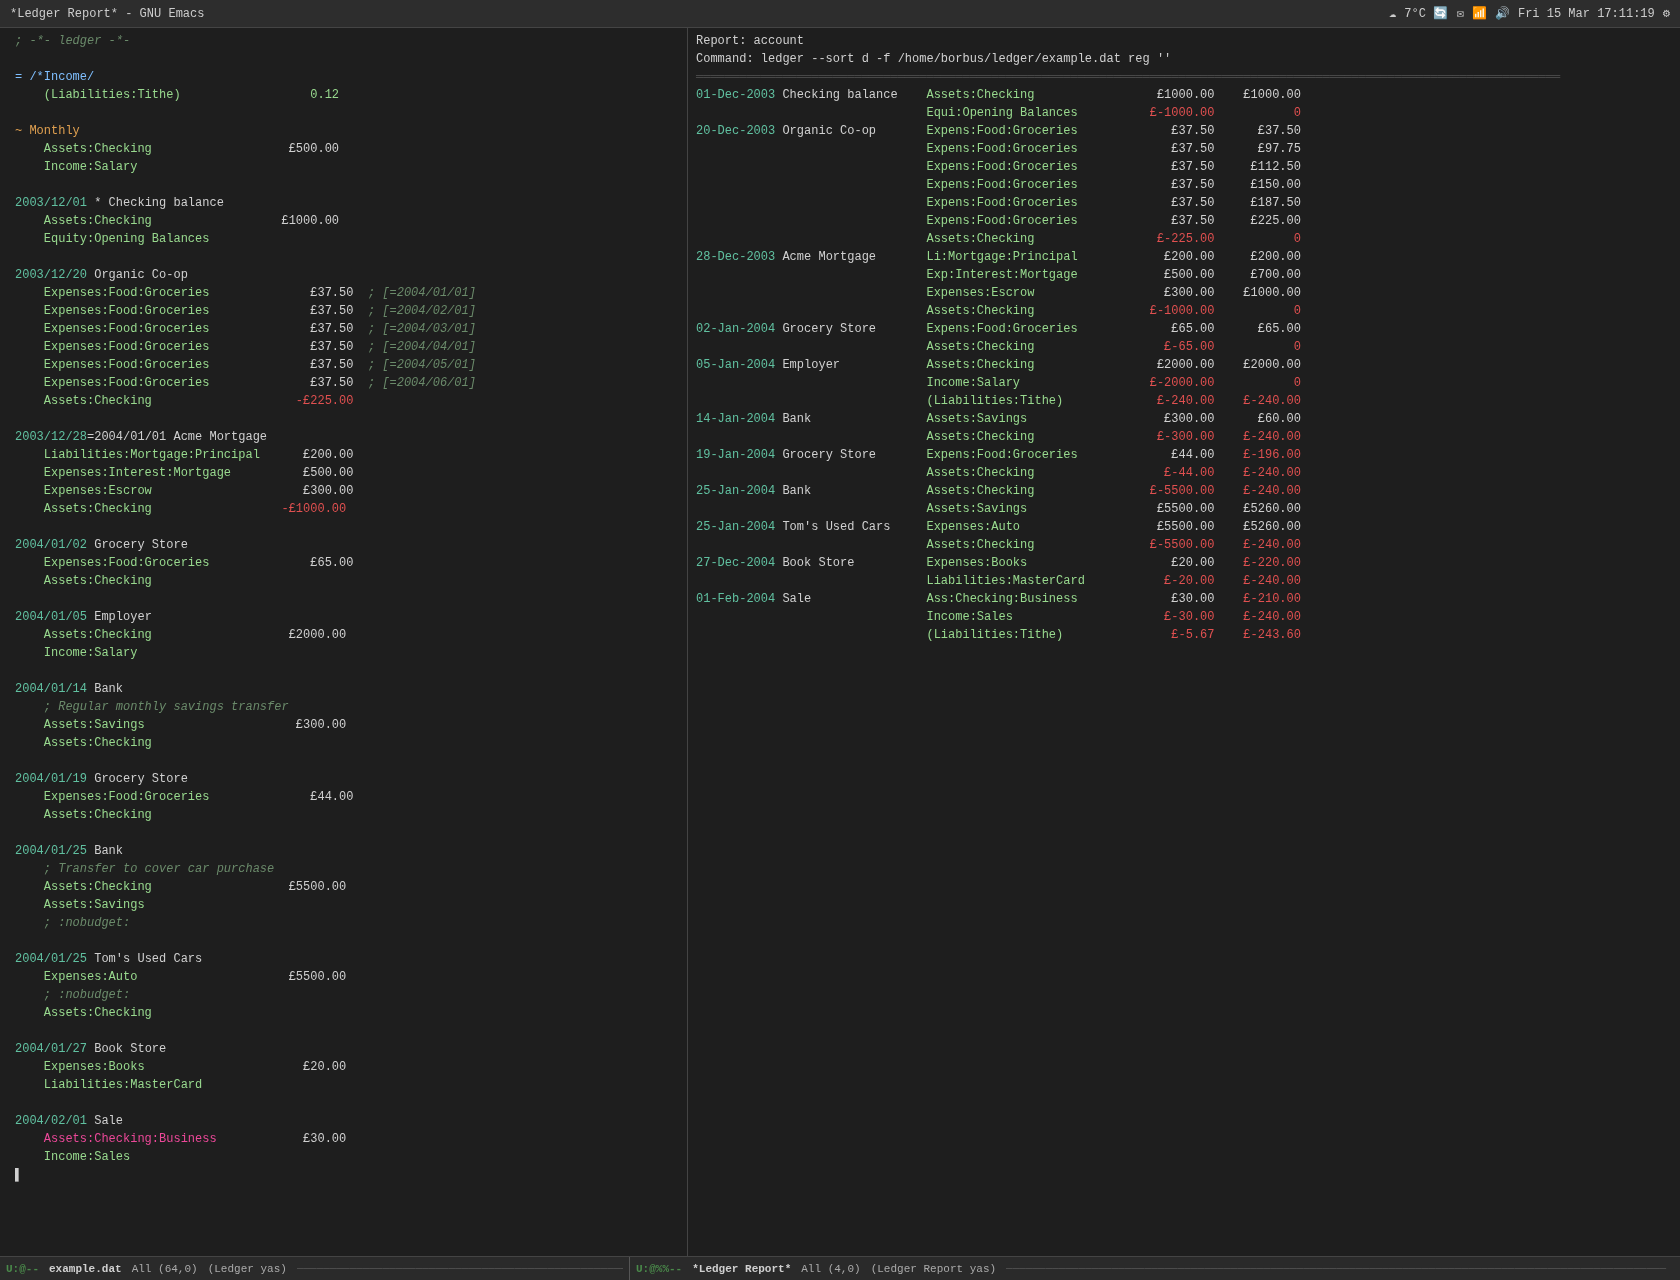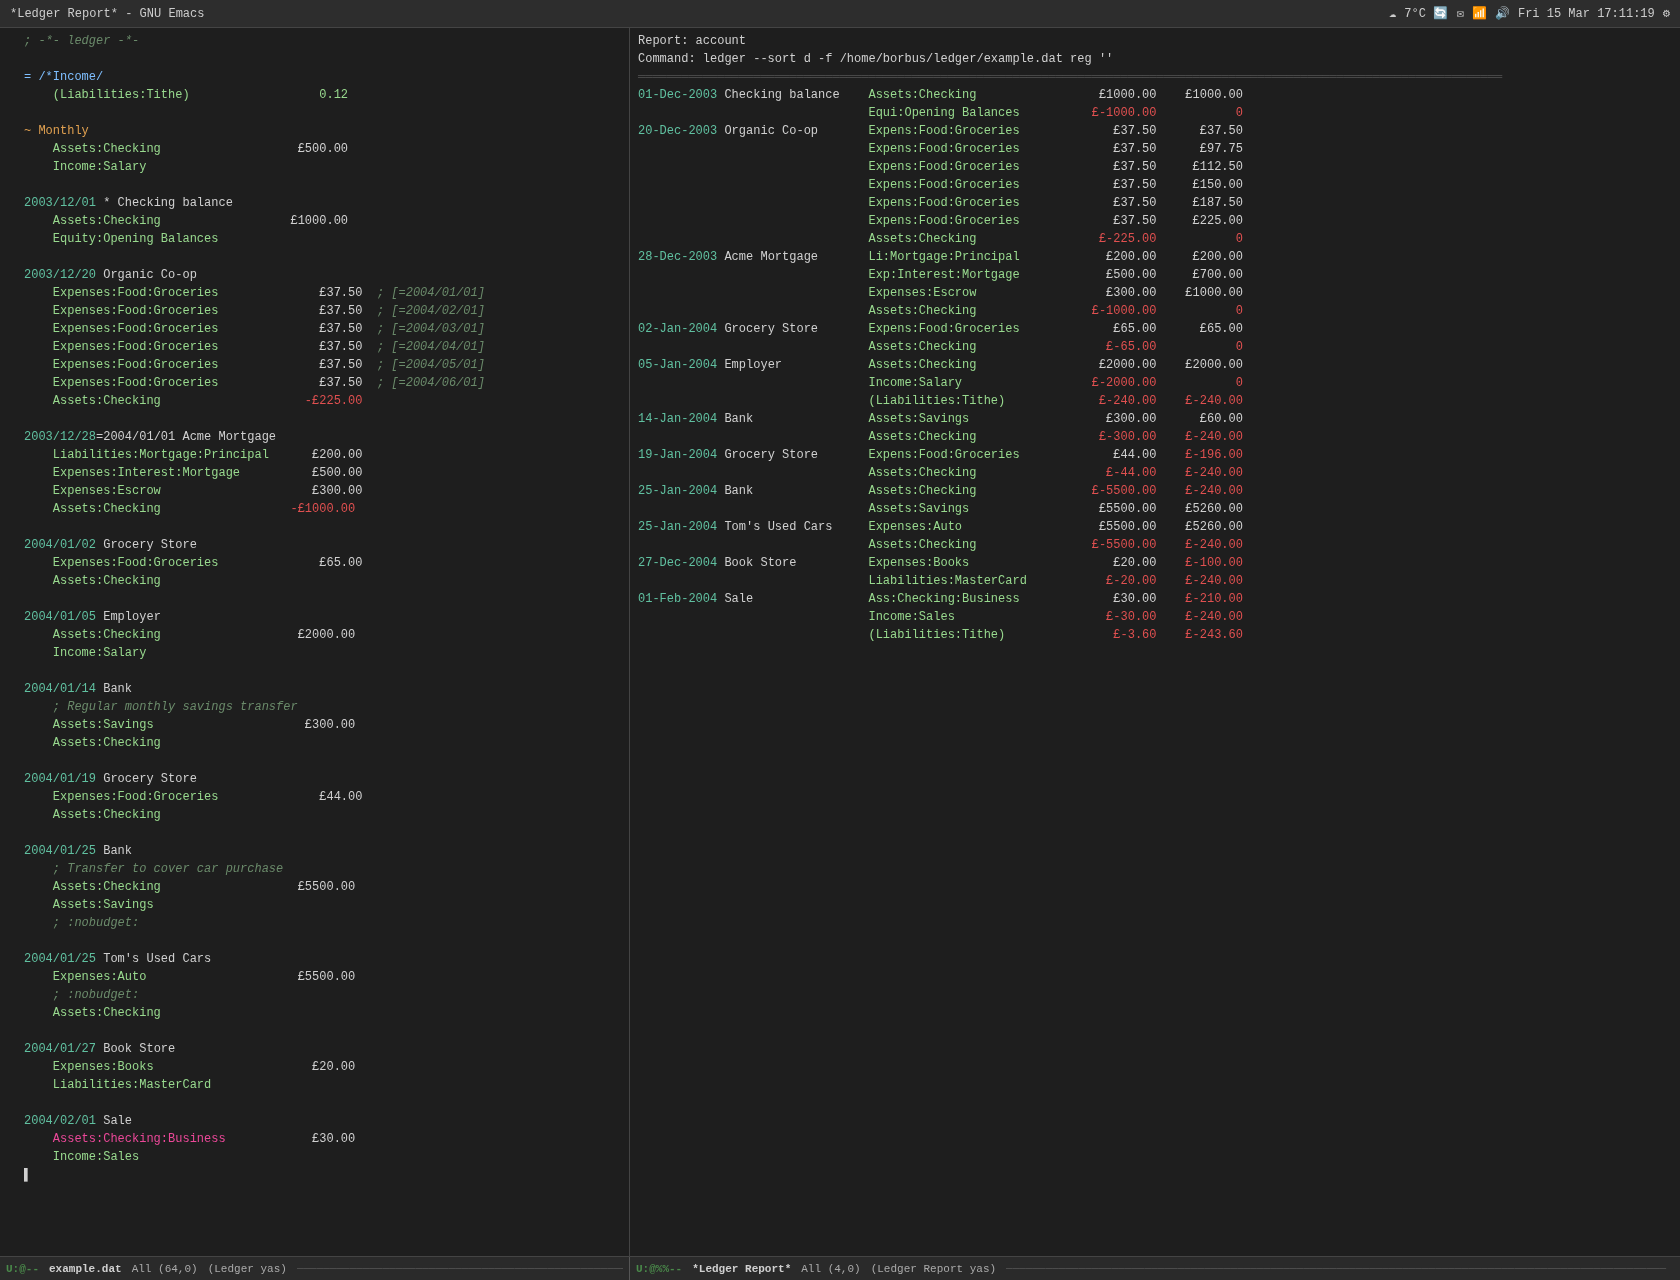--- a/index.html
+++ b/index.html
@@ -31,25 +31,25 @@
       align-items: center;
       gap: 8px;
       font-size: 12px;
       color: #ccc;
     }
     .main-area {
       display: flex;
       height: calc(1280px - 28px - 24px);
     }
     .left-pane {
-      width: 630px;
+      width: 688px;
       background: #1e1e1e;
       border-right: 1px solid #444;
       overflow: hidden;
-      padding: 4px 16px;
+      padding: 4px 7px;
     }
     .right-pane {
       flex: 1;
       background: #1e1e1e;
       overflow: hidden;
       padding: 4px 0;
     }
     .code-line {
       padding: 0 8px;
       line-height: 1.5;
@@ -196,25 +196,25 @@
       <div class="code-line"><span style="color:transparent">            </span><span style="color:#d0d0d0">                    </span><span style="color:#98d98e">Income:Salary                 </span><span style="color:#e05050"> £-2000.00</span>  <span style="color:#e05050">         0</span></div>
       <div class="code-line"><span style="color:transparent">            </span><span style="color:#d0d0d0">                    </span><span style="color:#98d98e">(Liabilities:Tithe)           </span><span style="color:#e05050">  £-240.00</span>  <span style="color:#e05050">  £-240.00</span></div>
       <div class="code-line"><span style="color:#60c0a0">14-Jan-2004 </span><span style="color:#d0d0d0">Bank                </span><span style="color:#98d98e">Assets:Savings                </span><span style="color:#d0d0d0">   £300.00</span>  <span style="color:#d0d0d0">    £60.00</span></div>
       <div class="code-line"><span style="color:transparent">            </span><span style="color:#d0d0d0">                    </span><span style="color:#98d98e">Assets:Checking               </span><span style="color:#e05050">  £-300.00</span>  <span style="color:#e05050">  £-240.00</span></div>
       <div class="code-line"><span style="color:#60c0a0">19-Jan-2004 </span><span style="color:#d0d0d0">Grocery Store       </span><span style="color:#98d98e">Expens:Food:Groceries         </span><span style="color:#d0d0d0">    £44.00</span>  <span style="color:#e05050">  £-196.00</span></div>
       <div class="code-line"><span style="color:transparent">            </span><span style="color:#d0d0d0">                    </span><span style="color:#98d98e">Assets:Checking               </span><span style="color:#e05050">   £-44.00</span>  <span style="color:#e05050">  £-240.00</span></div>
       <div class="code-line"><span style="color:#60c0a0">25-Jan-2004 </span><span style="color:#d0d0d0">Bank                </span><span style="color:#98d98e">Assets:Checking               </span><span style="color:#e05050"> £-5500.00</span>  <span style="color:#e05050">  £-240.00</span></div>
       <div class="code-line"><span style="color:transparent">            </span><span style="color:#d0d0d0">                    </span><span style="color:#98d98e">Assets:Savings                </span><span style="color:#d0d0d0">  £5500.00</span>  <span style="color:#d0d0d0">  £5260.00</span></div>
       <div class="code-line"><span style="color:#60c0a0">25-Jan-2004 </span><span style="color:#d0d0d0">Tom's Used Cars     </span><span style="color:#98d98e">Expenses:Auto                 </span><span style="color:#d0d0d0">  £5500.00</span>  <span style="color:#d0d0d0">  £5260.00</span></div>
       <div class="code-line"><span style="color:transparent">            </span><span style="color:#d0d0d0">                    </span><span style="color:#98d98e">Assets:Checking               </span><span style="color:#e05050"> £-5500.00</span>  <span style="color:#e05050">  £-240.00</span></div>
-      <div class="code-line"><span style="color:#60c0a0">27-Dec-2004 </span><span style="color:#d0d0d0">Book Store          </span><span style="color:#98d98e">Expenses:Books                </span><span style="color:#d0d0d0">    £20.00</span>  <span style="color:#e05050">  £-100.00</span></div>
+      <div class="code-line"><span style="color:#60c0a0">27-Dec-2004 </span><span style="color:#d0d0d0">Book Store          </span><span style="color:#98d98e">Expenses:Books                </span><span style="color:#d0d0d0">    £20.00</span>  <span style="color:#e05050">  £-220.00</span></div>
       <div class="code-line"><span style="color:transparent">            </span><span style="color:#d0d0d0">                    </span><span style="color:#98d98e">Liabilities:MasterCard        </span><span style="color:#e05050">   £-20.00</span>  <span style="color:#e05050">  £-240.00</span></div>
       <div class="code-line"><span style="color:#60c0a0">01-Feb-2004 </span><span style="color:#d0d0d0">Sale                </span><span style="color:#98d98e">Ass:Checking:Business         </span><span style="color:#d0d0d0">    £30.00</span>  <span style="color:#e05050">  £-210.00</span></div>
       <div class="code-line"><span style="color:transparent">            </span><span style="color:#d0d0d0">                    </span><span style="color:#98d98e">Income:Sales                  </span><span style="color:#e05050">   £-30.00</span>  <span style="color:#e05050">  £-240.00</span></div>
-      <div class="code-line"><span style="color:transparent">            </span><span style="color:#d0d0d0">                    </span><span style="color:#98d98e">(Liabilities:Tithe)           </span><span style="color:#e05050">    £-3.60</span>  <span style="color:#e05050">  £-243.60</span></div>
+      <div class="code-line"><span style="color:transparent">            </span><span style="color:#d0d0d0">                    </span><span style="color:#98d98e">(Liabilities:Tithe)           </span><span style="color:#e05050">    £-5.67</span>  <span style="color:#e05050">  £-243.60</span></div>
     </div>
 </div>
 
 <div class="status-bar">
   <div class="status-left">
     <span style="color:#4a8a4a;font-weight:bold;">U:@--</span>
     <span style="color:#d0d0d0;font-weight:bold;">example.dat</span>
     <span style="color:#aaa;">All (64,0)</span>
     <span style="color:#aaa;">(Ledger yas)</span>
     <span style="color:#555;flex:1;overflow:hidden;">────────────────────────────────────────────────────────────────────</span>

